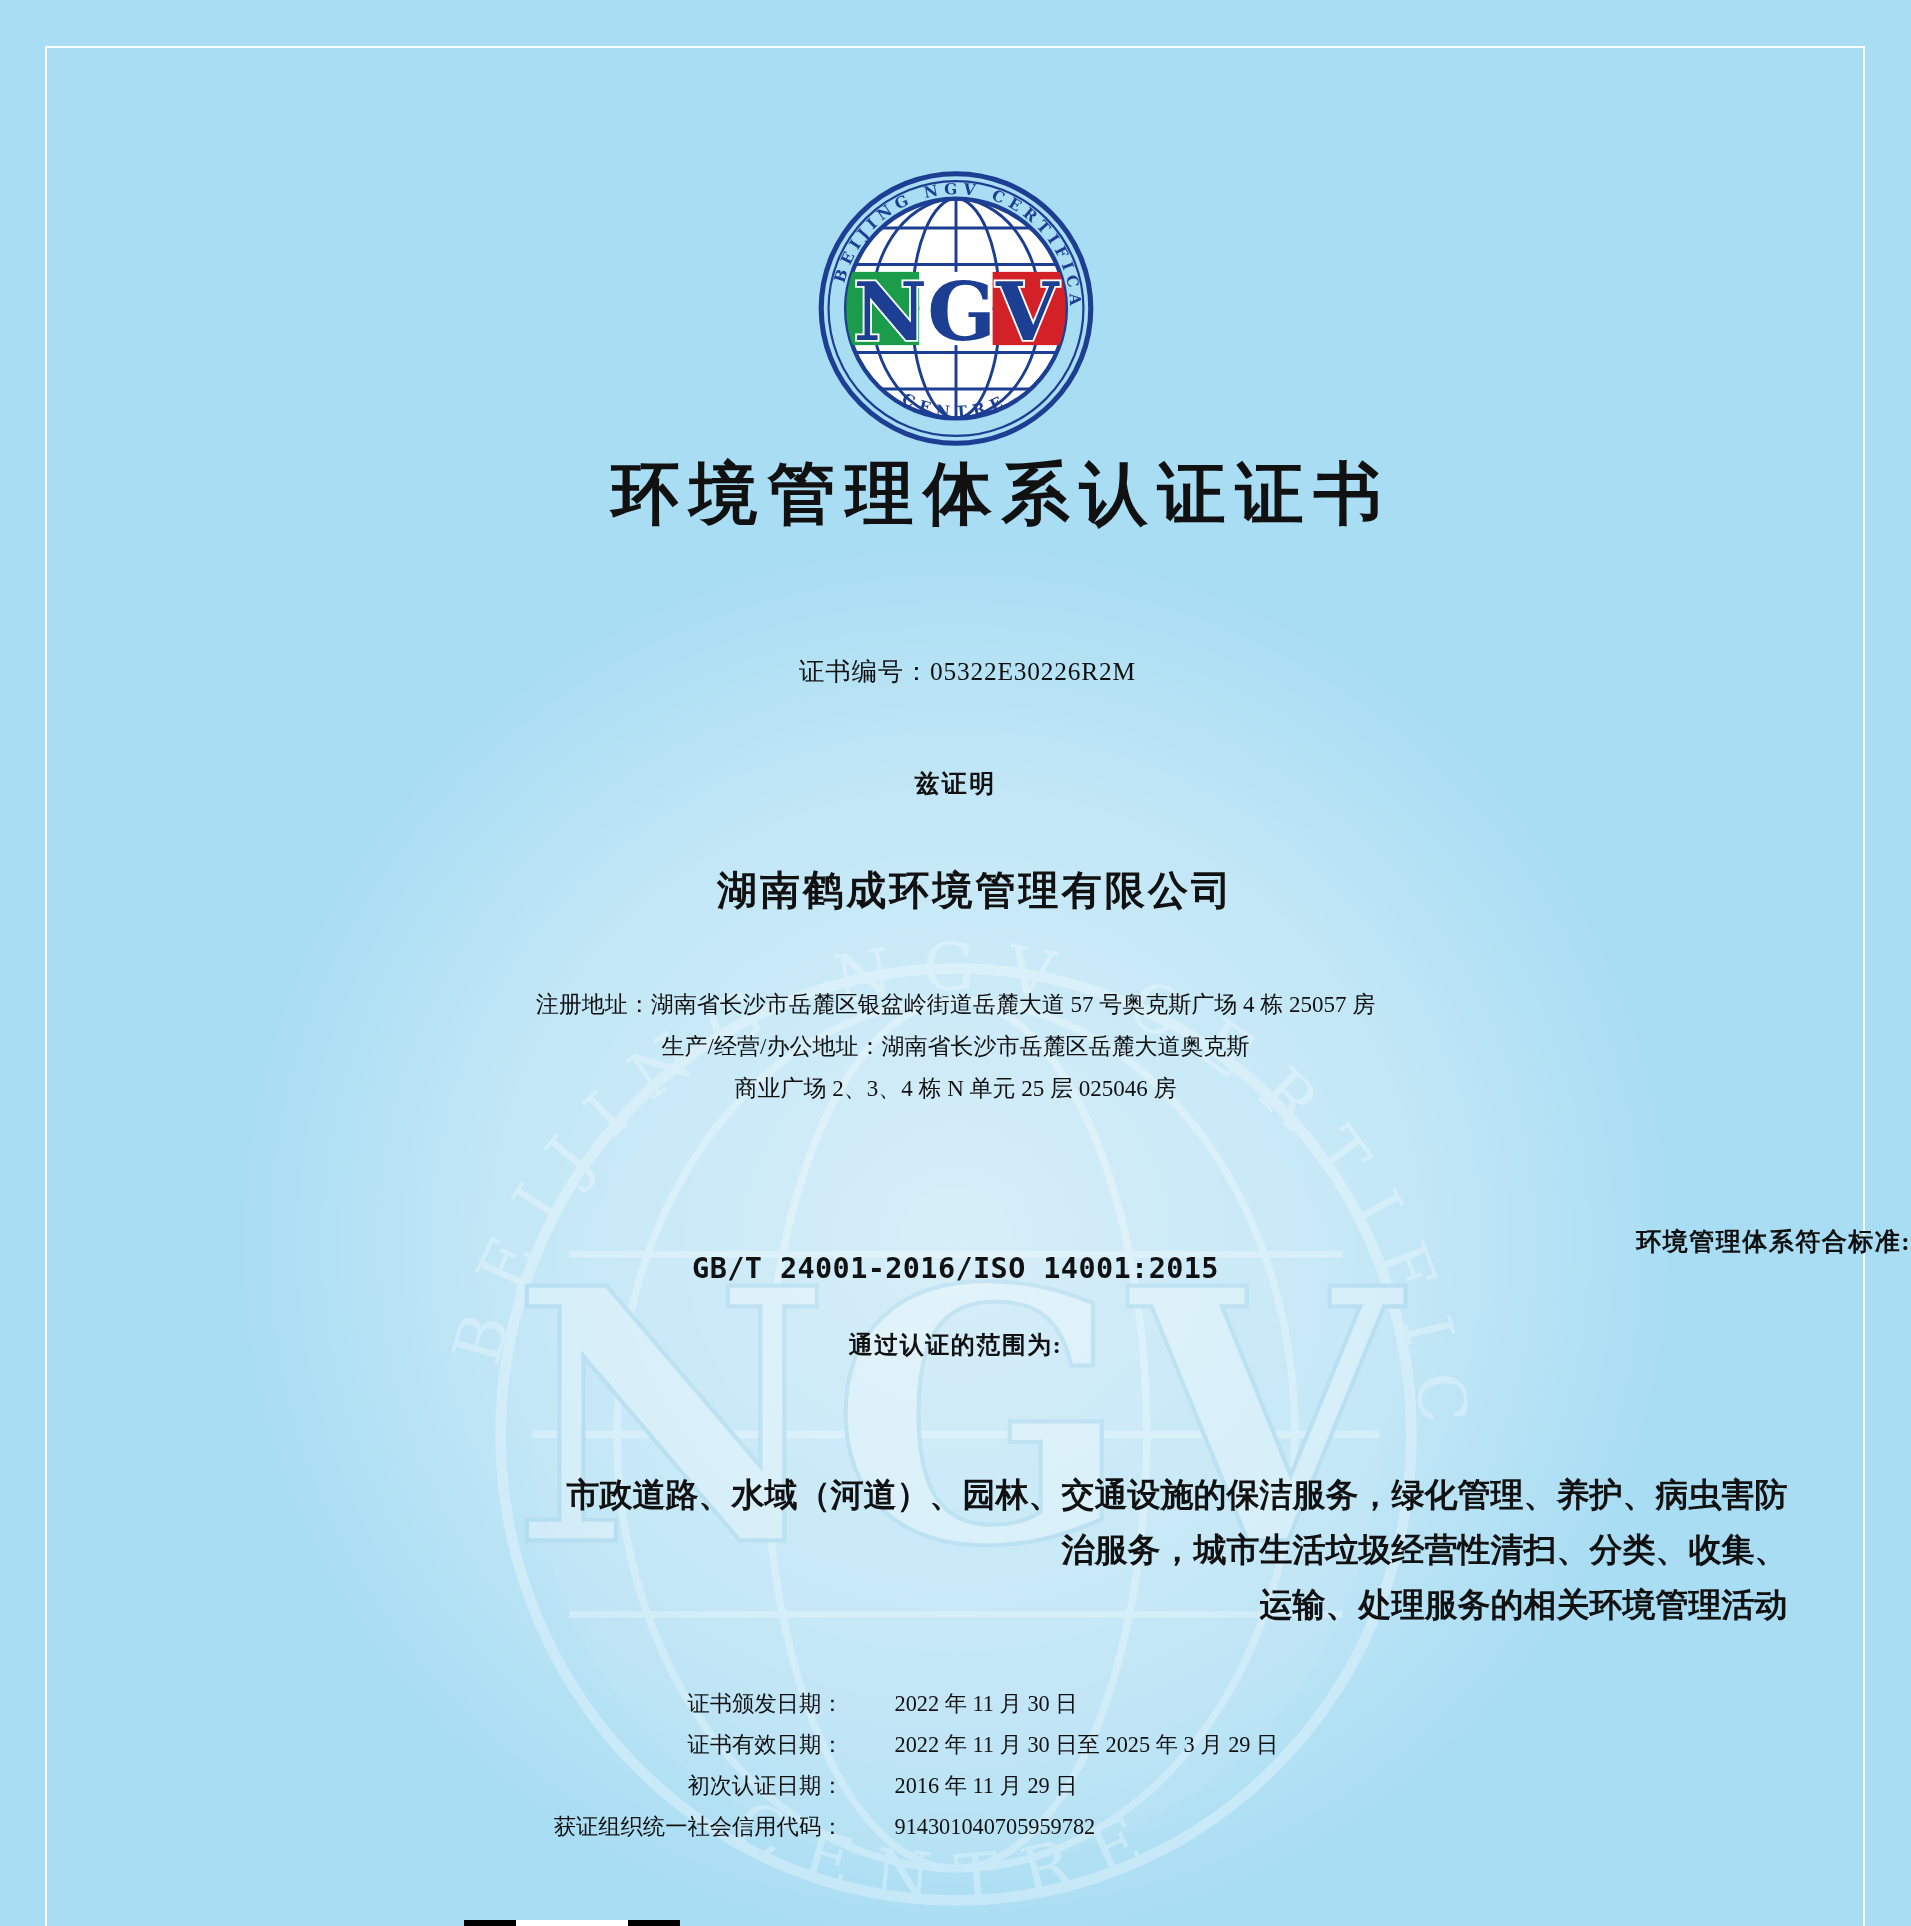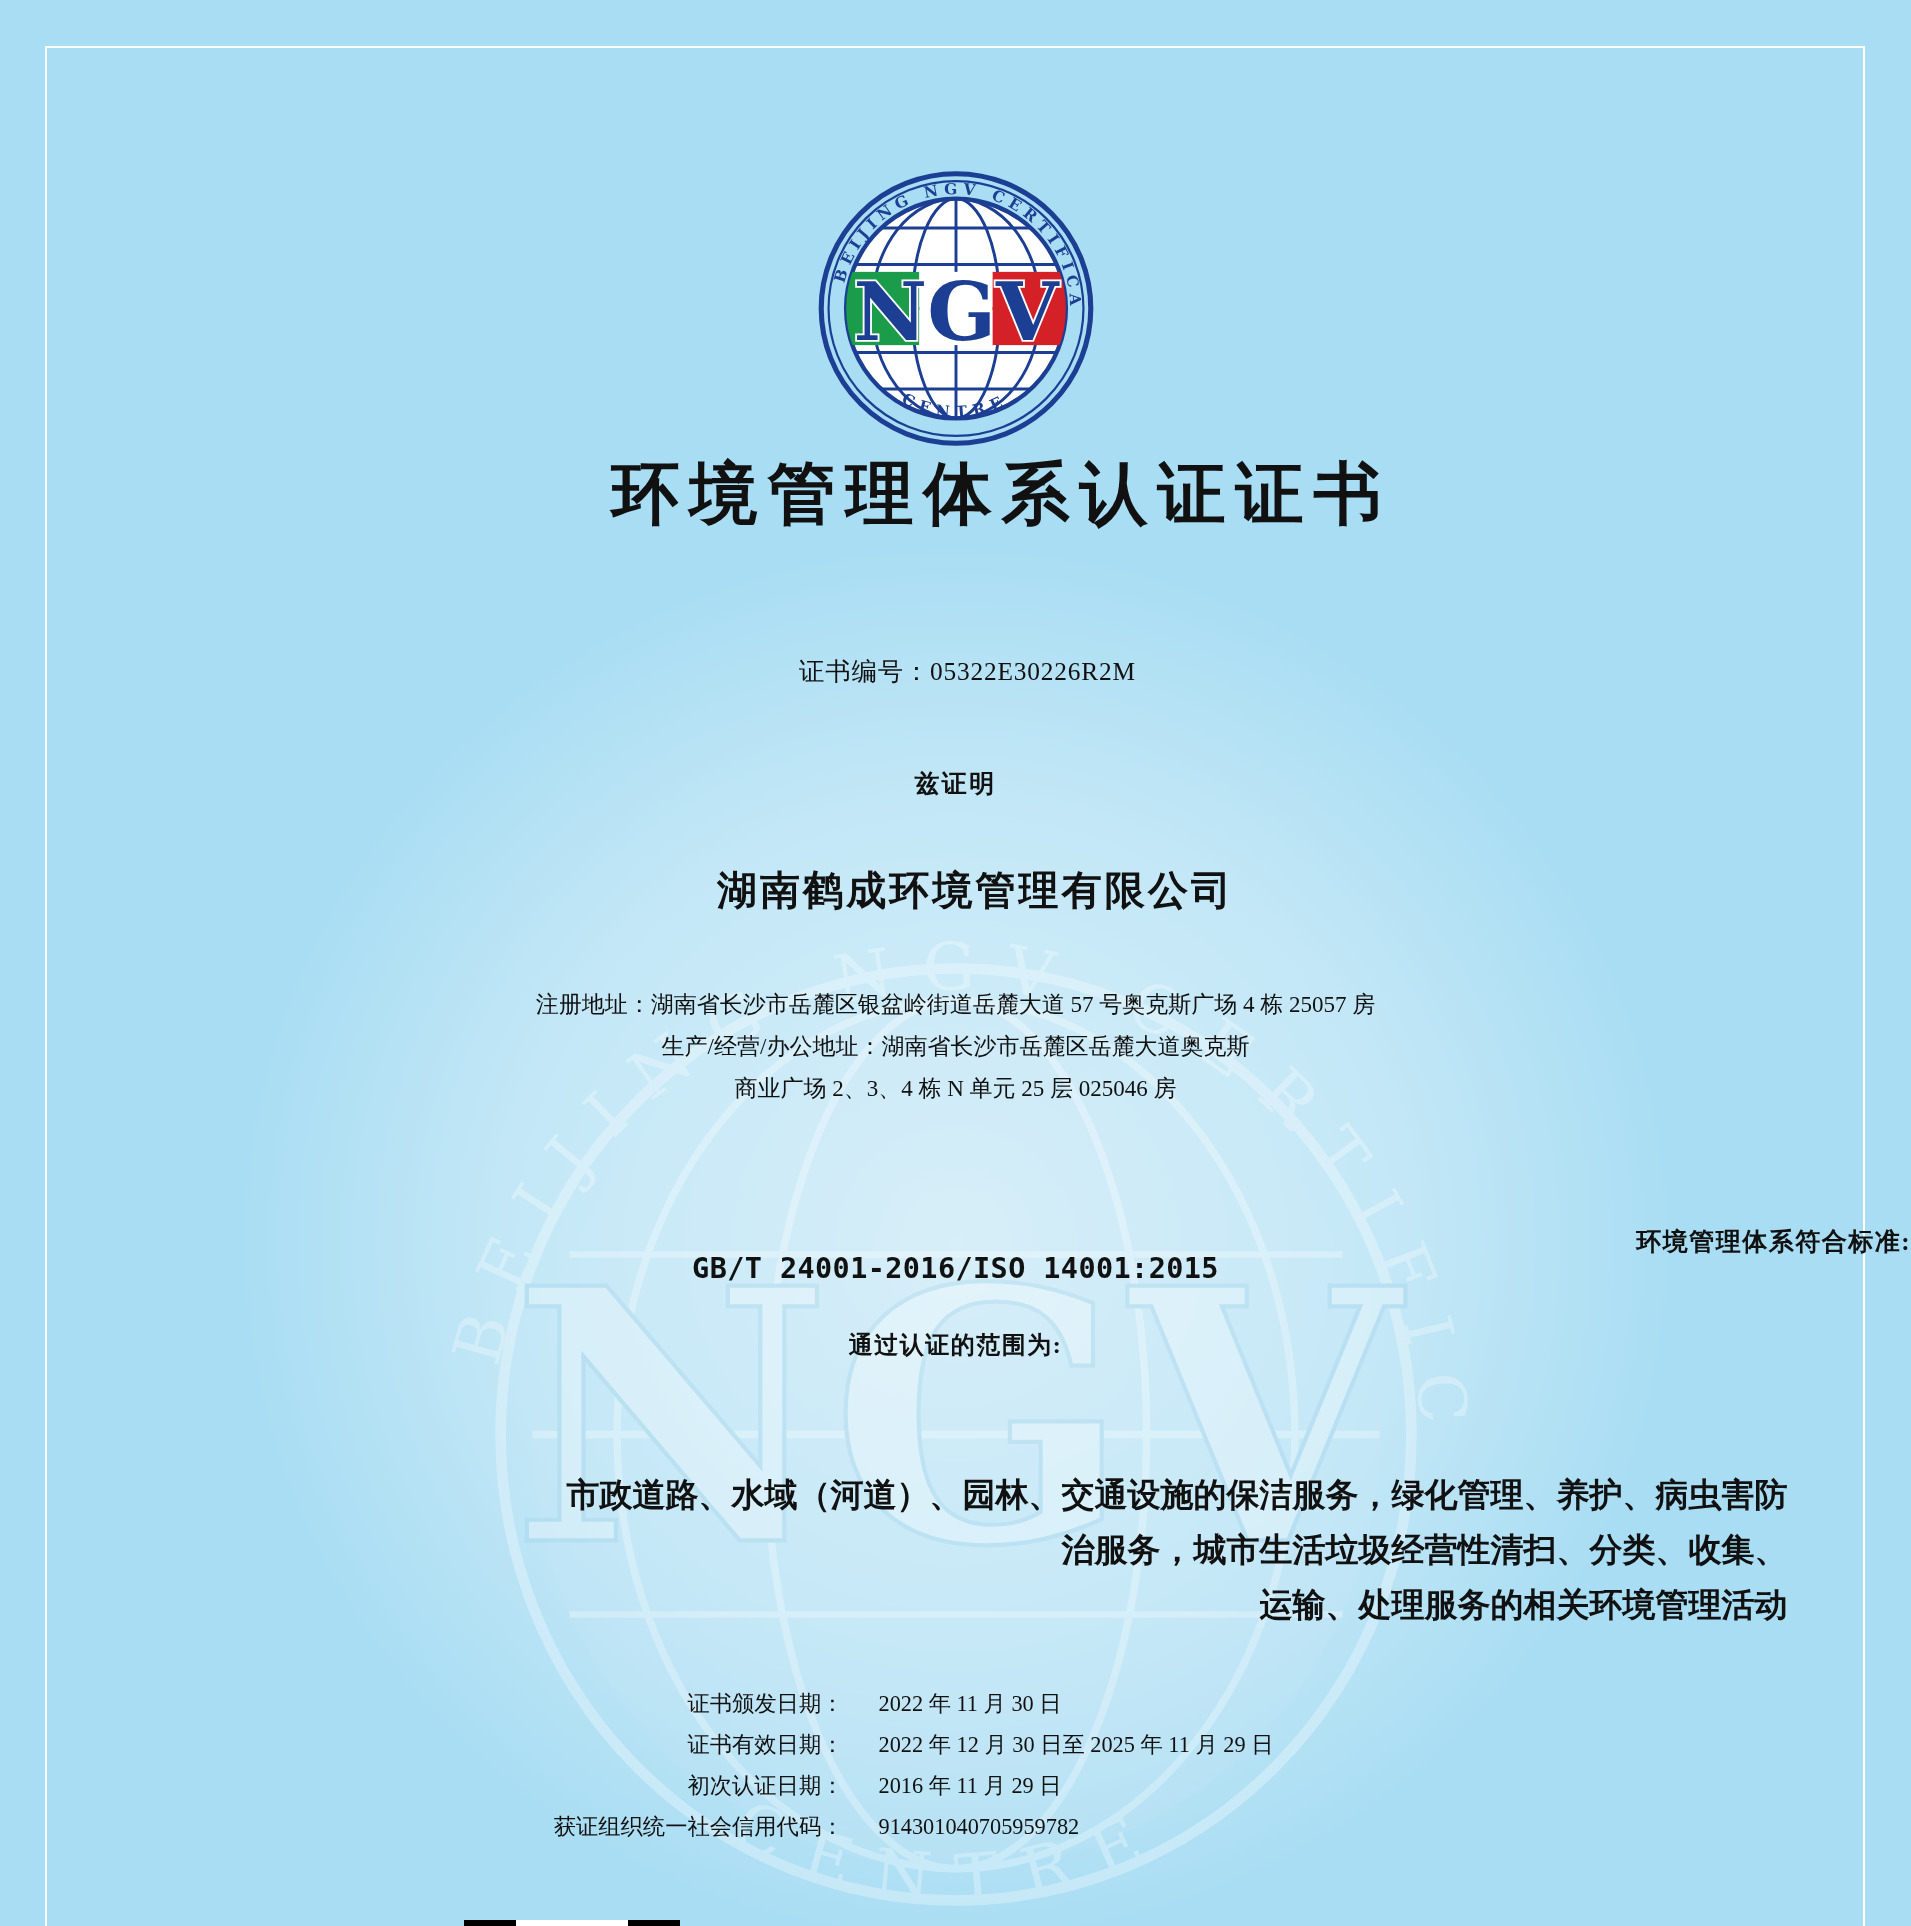--- a/index.html
+++ b/index.html
@@ -186,20 +186,21 @@
     position: absolute;
     left: 50%;
     top: 1683px;
     transform: translateX(-50%);
     width: 1040px;
   }
   .date-row {
     display: flex;
     align-items: baseline;
     line-height: 41px;
+    gap: 16px;
   }
   .date-label {
     width: 408px;
     text-align: right;
     font-size: 22.3px;
     color: #111111;
     white-space: nowrap;
   }
   .date-value {
     padding-left: 35px;
@@ -311,21 +312,21 @@
       <div class="scope-line">运输、处理服务的相关环境管理活动</div>
     </div>
 
     <div class="dates">
       <div class="date-row">
         <div class="date-label">证书颁发日期：</div>
         <div class="date-value">2022 年 11 月 30 日</div>
       </div>
       <div class="date-row">
         <div class="date-label">证书有效日期：</div>
-        <div class="date-value">2022 年 12 月 30 日至 2025 年 11 月 29 日</div>
+        <div class="date-value">2022 年 11 月 30 日至 2025 年 3 月 29 日</div>
       </div>
       <div class="date-row">
         <div class="date-label">初次认证日期：</div>
         <div class="date-value">2016 年 11 月 29 日</div>
       </div>
       <div class="date-row">
         <div class="date-label">获证组织统一社会信用代码：</div>
         <div class="date-value">914301040705959782</div>
       </div>
     </div>

